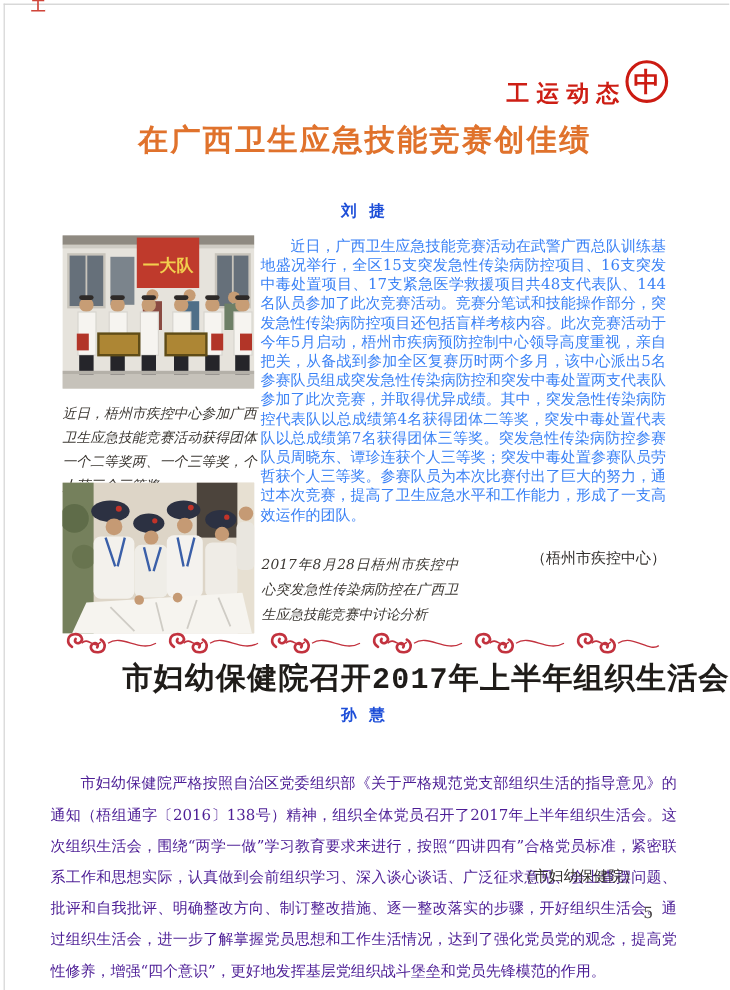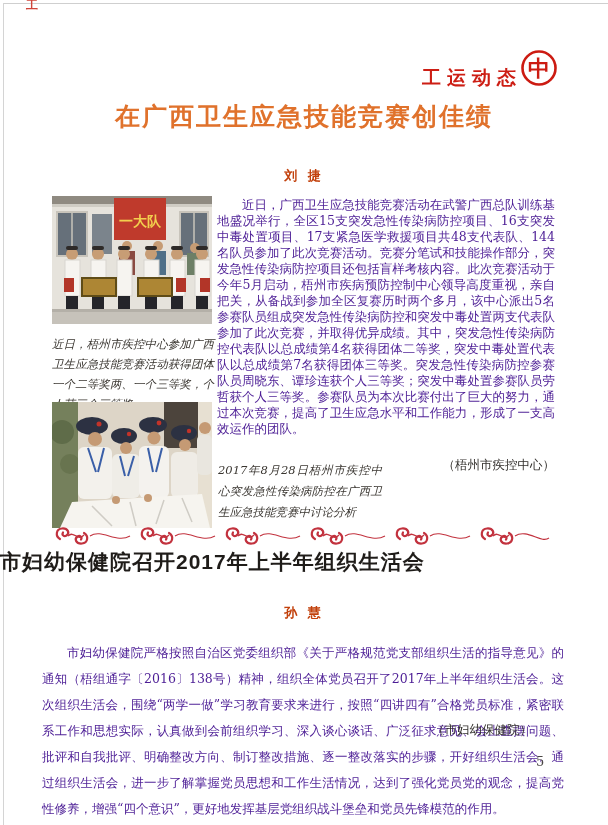--- a/index.html
+++ b/index.html
@@ -20,49 +20,49 @@
   .masthead-logo{position:absolute;left:520px;top:49px;width:38px;height:38px;}
   
   .a1-title{
     position:absolute;left:0;right:0;top:102px;text-align:center;
     font-family:"DejaVu Sans","Liberation Sans",sans-serif;
     font-size:25px;line-height:30px;font-weight:bold;letter-spacing:2px;color:#e0722c;
   }
   .a1-author,.a2-author{
     position:absolute;left:0;right:0;text-align:center;
     font-family:"DejaVu Sans","Liberation Sans",sans-serif;
-    font-size:13px;font-weight:bold;letter-spacing:3px;color:#c2410c;
+    font-size:13px;font-weight:bold;letter-spacing:3px;color:#1d4ed8;
   }
   .a1-author{top:167px;}
   .photo{position:absolute;display:block;}
   .photo1{left:52px;top:196px;width:160px;height:128px;}
   .photo2{left:52px;top:402px;width:160px;height:126px;}
   .caption{
     font-style:italic;color:#3a3631;text-align:justify;
     font-family:"DejaVu Serif","Liberation Serif",serif;
   }
   .caption1{position:absolute;left:52px;top:334px;width:162px;font-size:11.5px;line-height:20px;}
   .caption2{position:absolute;left:218px;top:460px;width:164px;font-size:11.5px;line-height:21px;}
   .a1-body{
     position:absolute;left:217px;top:197px;width:338px;
-    font-size:12.5px;line-height:16px;text-align:justify;text-indent:2em;color:#4c1d95;
+    font-size:12.5px;line-height:16px;text-align:justify;text-indent:2em;color:#3b82f6;
   }
   .a1-byline{
     position:absolute;left:217px;top:430px;width:338px;text-align:right;
     font-size:12.5px;color:#322f2c;margin-top:27px;
   }
   
   .divider{position:absolute;left:54px;top:526px;width:500px;height:20px;color:#c2323e;}
   
   .a2-title{
-    position:absolute;left:0;right:0;top:548px;text-align:left;
-    font-family:Liberation Sans, sans-serif;
-    font-size:21px;font-weight:bold;letter-spacing:1px;color:#1f1c19;
-  }
-  .a2-author{top:604px;}
+    position:absolute;left:0;right:0;top:548px;text-align:right;
+    font-family:Liberation Mono, monospace;
+    font-size:25px;font-weight:bold;letter-spacing:1px;color:#1f1c19;
+  }
+  .a2-author{top:587px;}
   .a2-body{
     position:absolute;left:42px;top:640px;width:522px;
     font-size:12.5px;line-height:26px;text-align:justify;text-indent:2em;color:#4c1d95;
   }
   .a2-byline{
     position:absolute;left:42px;top:722px;width:490px;text-align:right;
     font-size:12.5px;color:#322f2c;
   }
   .page-number{
     position:absolute;left:536px;top:754px;font-size:13px;color:#4a4744;

